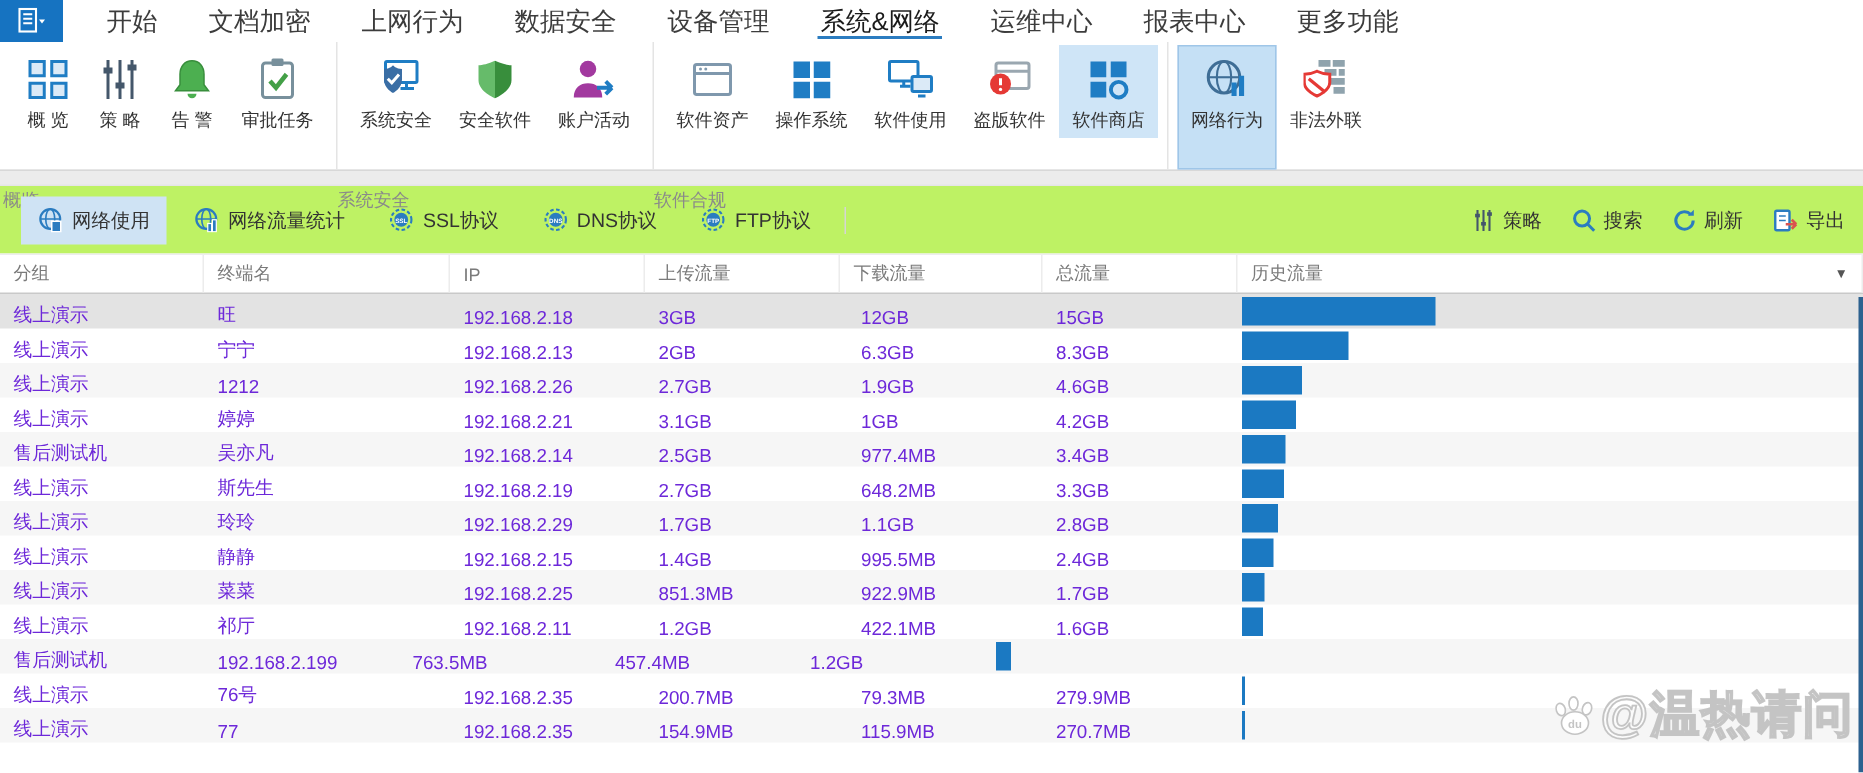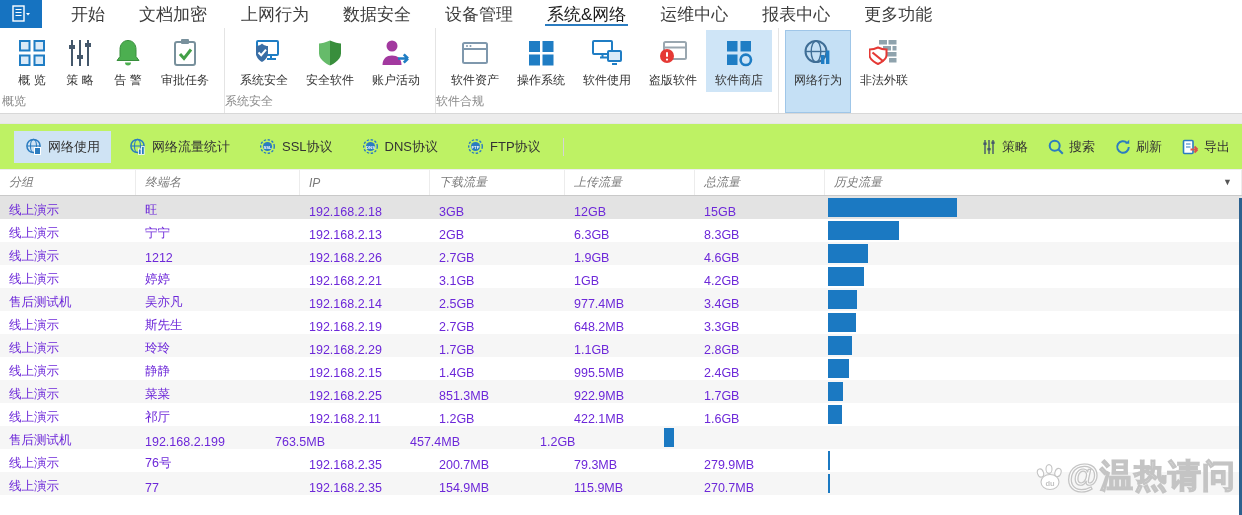--- a/index.html
+++ b/index.html
@@ -11,42 +11,42 @@
   }
   
   .menubar { height:28px; display:flex; align-items:stretch; background:#fff; }
   .app-button { width:42px; background:#1673c1; display:flex; align-items:center; justify-content:center; cursor:pointer; }
   .menu-items { display:flex; align-items:stretch; margin-left:12px; }
   .menu-item { position:relative; display:flex; align-items:center; padding:0 17px; font-size:17px; color:#3c3c3c; cursor:pointer; white-space:nowrap; }
   .menu-item.active { color:#1a1a1a; }
   .menu-item.active::after { content:""; position:absolute; left:15px; right:15px; bottom:2px; height:2px; background:#2b7cc0; }
   
   .ribbon { height:85px; display:flex; background:#fff; padding-left:2px; }
-  .ribbon-group { display:flex; flex-direction:column; border-right:1px solid #e4e4e4; }
+  .ribbon-group { display:flex; flex-direction:column; border-right:1px solid #e4e4e4;gap:32px; }
   .ribbon-group:last-child { border-right:none; }
   .group-items { display:flex; align-items:stretch; padding:2px 6px 0 6px; flex:1; }
   .ribbon-item { display:flex; flex-direction:column; align-items:center; justify-content:flex-start; gap:3px; padding:6px 8px 2px 8px; min-width:48px; cursor:pointer; border:1px solid transparent; }
   .ribbon-item.hl { background:#cfe5f7; }
   .ribbon-item.sel { background:#c5e0f5; border:1px solid #9fc6e8; }
   .ribbon-item .ricon { height:32px; display:flex; align-items:center; justify-content:center; }
   .ribbon-item .rlabel { font-size:12px; color:#333; white-space:nowrap; }
   .group-label { text-align:left; font-size:12px; color:#8a8a8a; padding:1px 0 5px 0; }
   
   .band { height:11px; background:#ececec; border-top:1px solid #d8d8d8; border-bottom:1px solid #e6e6e6; }
   
   .viewbar { height:45px; display:flex; align-items:center; justify-content:space-between; padding:0 12px 0 14px; background:#bef264; }
   .tabs { display:flex; align-items:center; }
   .vtab { display:flex; align-items:center; gap:6px; padding:7px 11px; margin-right:7px; font-size:13px; color:#333; cursor:pointer; white-space:nowrap; }
   .vtab.selected { background:#cfe3f4; }
   .tab-sep { width:1px; height:18px; background:#d5d5d5; margin:0 10px 0 4px; }
   .actions { display:flex; align-items:center; gap:20px; }
   .action { display:flex; align-items:center; gap:5px; font-size:13px; color:#333; cursor:pointer; white-space:nowrap; }
   
   .thead { height:27px; display:flex; align-items:center; border-top:1px solid #ededed; border-bottom:1px solid #c9c9c9; font-size:12px; color:#7a7a7a; position:relative; }
-  .thead .hc { height:100%; display:flex; align-items:center; padding-left:9px; border-right:1px solid #ececec; cursor:pointer;font-style:italic; }
+  .thead .hc { height:100%; display:flex; align-items:center; padding-left:9px; border-right:1px solid #ececec; cursor:pointer; }
   .thead .hc:last-child { border-right:none; }
   .hdr-arrow { position:absolute; right:10px; top:7px; font-size:9px; color:#555; cursor:pointer; }
   .c0{width:136px;} .c1{width:164px;} .c2{width:130px;} .c3{width:135px;} .c4{width:130px;} .c5{width:130px;} .c6{flex:1;}
   .tbody .trow { height:23px; display:flex; align-items:flex-end; font-size:12.5px; color:#6d28d9; cursor:pointer; }
   .tbody .trow.alt { background:#f6f6f6; }
   .tbody .trow.sel { background:#e3e3e3; }
   .trow .tc { padding-left:9px; white-space:nowrap; overflow:hidden; }
   .trow .tc.hist { padding-left:3px; align-self:stretch; display:flex; align-items:center; }
   .hbar { height:19px; border-radius:0; }
   
@@ -408,22 +408,22 @@
         </span>
         <span>导出</span>
       </div>
     </div>
 </div>
 
 <div class="thead" id="thead">
     <div class="hc c0">分组</div>
     <div class="hc c1">终端名</div>
     <div class="hc c2">IP</div>
+    <div class="hc c4">上传流量</div>
     <div class="hc c3">下载流量</div>
-    <div class="hc c4">上传流量</div>
     <div class="hc c5">总流量</div>
     <div class="hc c6">历史流量</div>
     <div class="hdr-arrow">▼</div>
   </div>
 <div class="tbody" id="tbody">
     <div class="trow sel">
       <div class="tc c0">线上演示</div>
       <div class="tc c1">旺</div>
       <div class="tc c2">192.168.2.18</div>
       <div class="tc c3">3GB</div>

